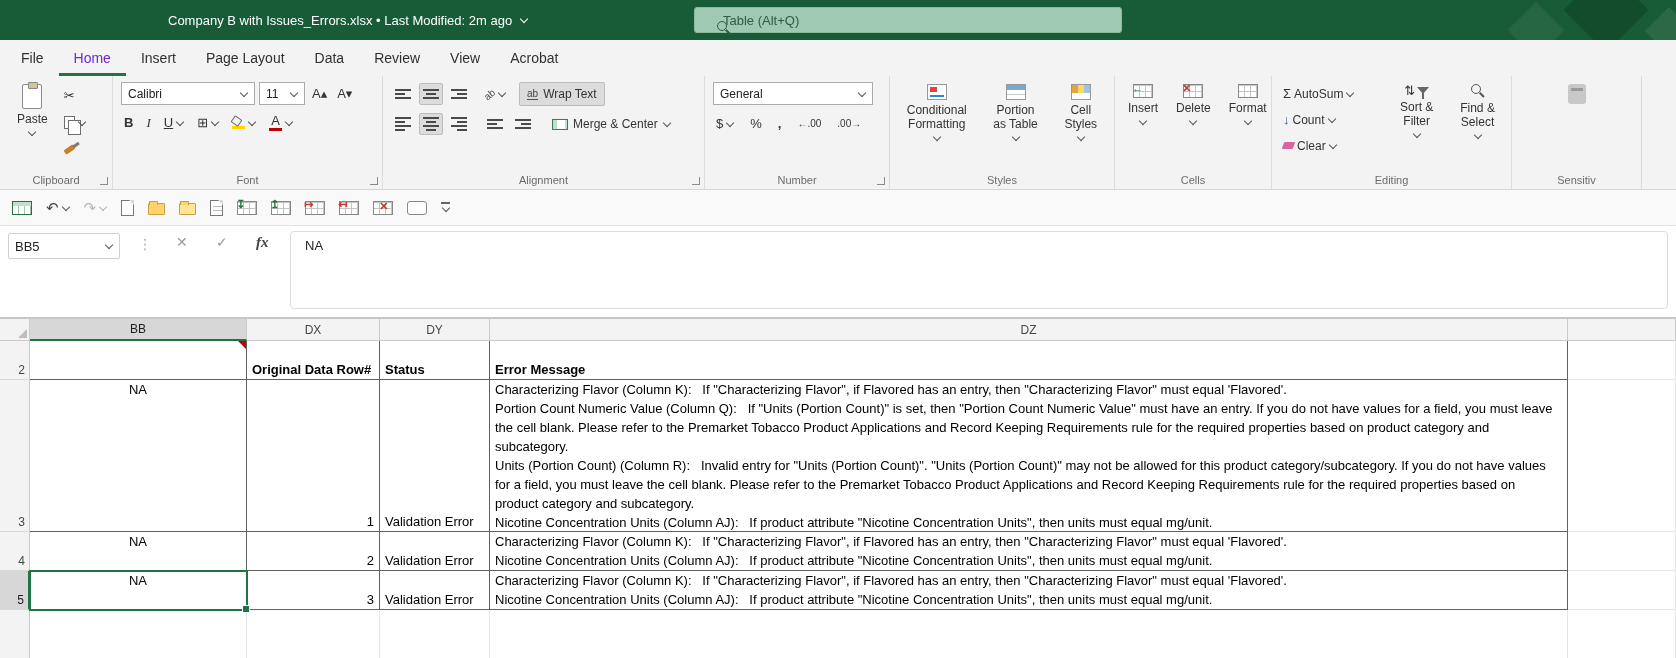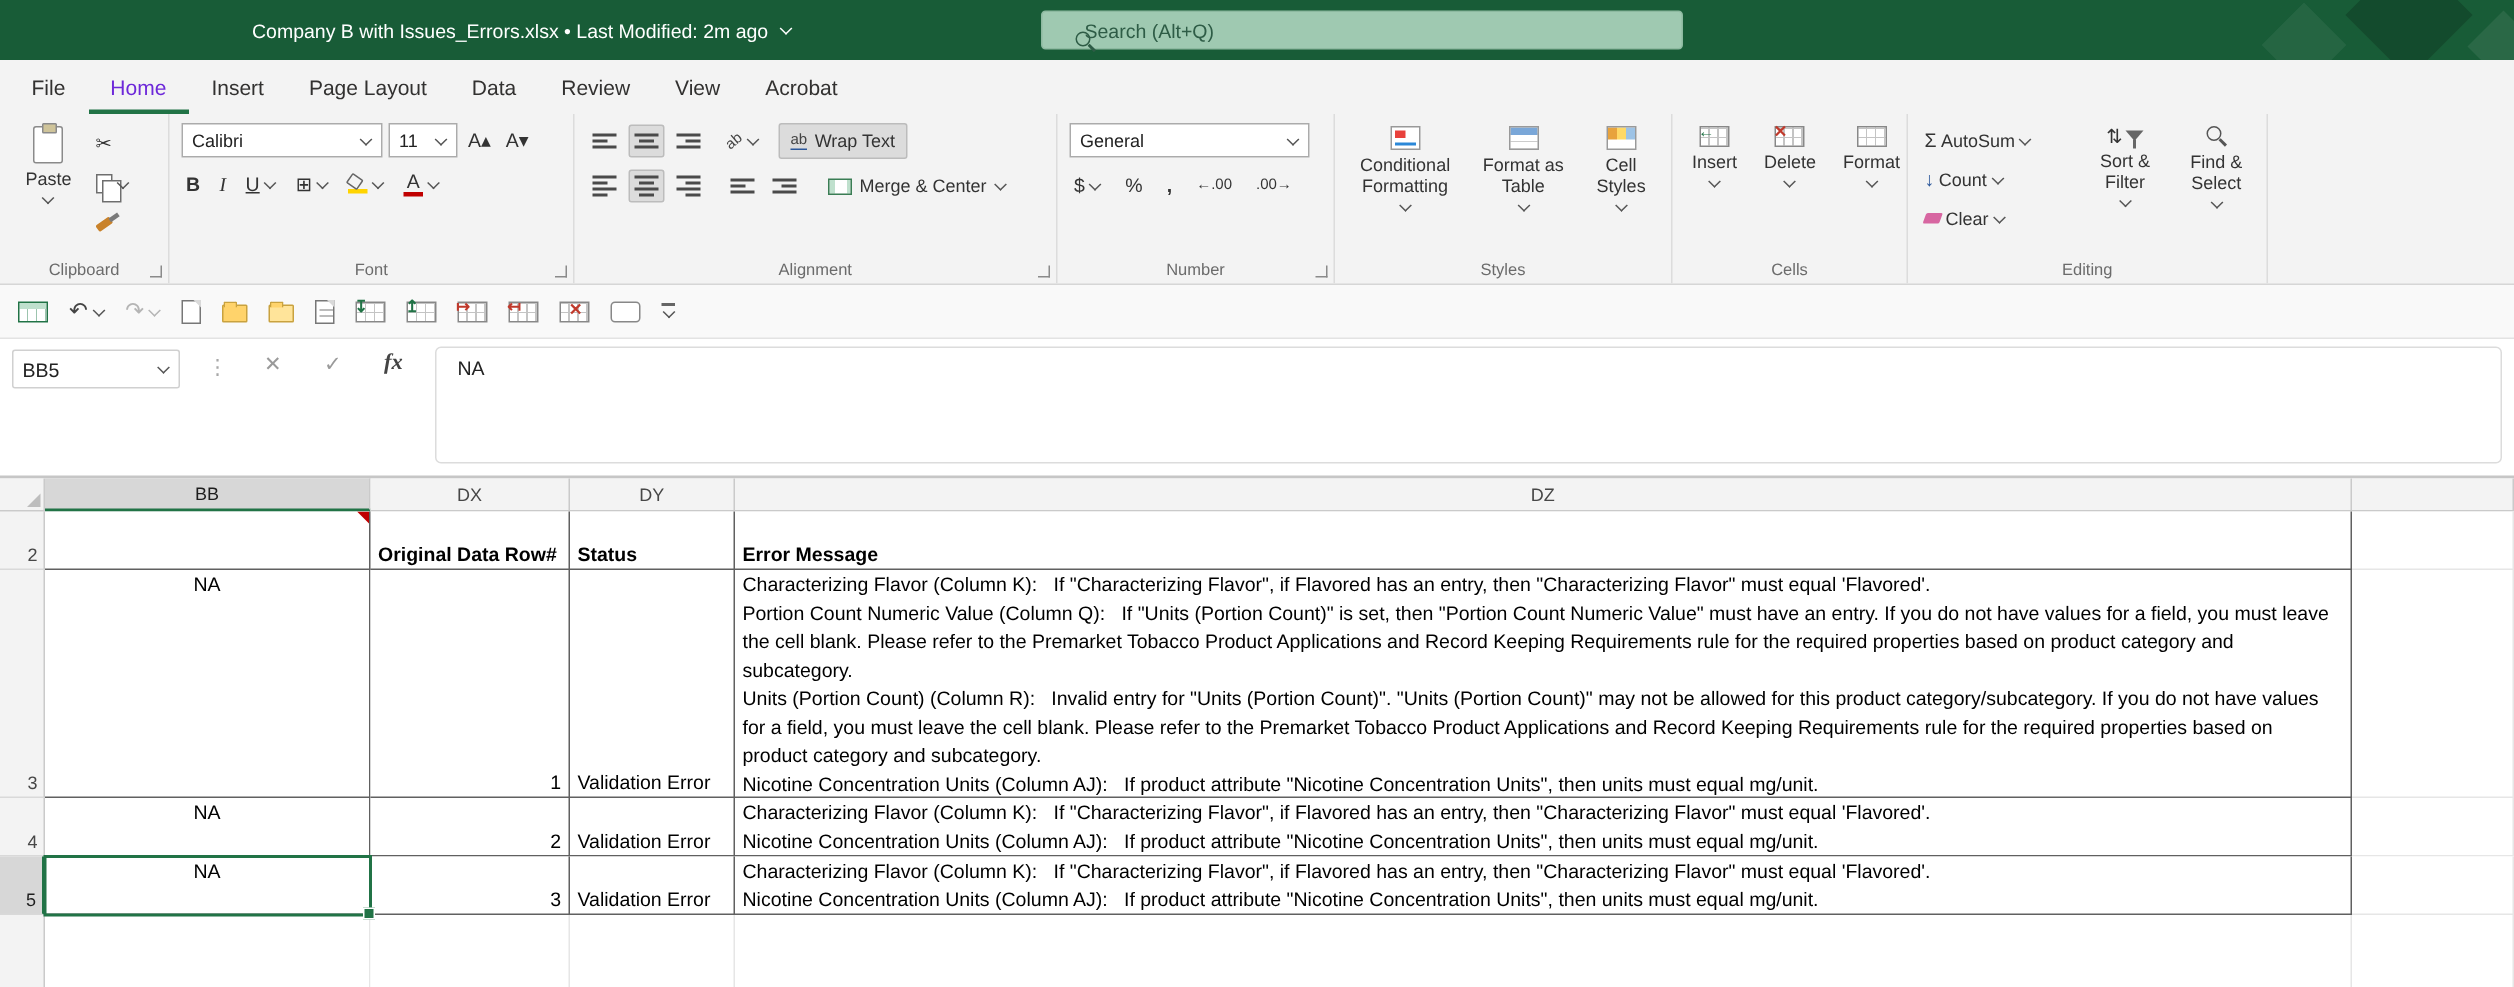--- a/index.html
+++ b/index.html
@@ -137,21 +137,21 @@
   <div class="titlebar">
     <div class="deco d1"></div>
     <div class="deco d2"></div>
     <div class="deco d3"></div>
     <div class="tb-title">
       <span>Company B with Issues_Errors.xlsx • Last Modified: 2m ago</span>
       <span class="chev wt"></span>
     </div>
     <div class="searchbox">
       <span class="mag"></span>
-      <span>Search (Alt+Q)</span>
+      <span>Table (Alt+Q)</span>
     </div>
   </div>
 
   <div class="tabsrow">
     <span class="rtab">File</span>
     <span class="rtab active">Home</span>
     <span class="rtab">Insert</span>
     <span class="rtab">Page Layout</span>
     <span class="rtab">Data</span>
     <span class="rtab">Review</span>
@@ -349,21 +349,21 @@
     </div>
 
     <div class="grp" style="width:225px">
       <div class="bigbtn two" style="width:80px">
         <span class="cfico"></span>
         <span>Conditional Formatting</span>
         <span class="chev"></span>
       </div>
       <div class="bigbtn two" style="width:66px">
         <span class="ftico"></span>
-        <span>Format as Table</span>
+        <span>Portion as Table</span>
         <span class="chev"></span>
       </div>
       <div class="bigbtn two" style="width:52px">
         <span class="csico"></span>
         <span>Cell Styles</span>
         <span class="chev"></span>
       </div>
       <div class="grp-label">Styles</div>
     </div>
 
@@ -417,20 +417,26 @@
         <span class="chev"></span>
       </div>
       <div class="bigbtn two" style="width:52px">
         <span class="mag gray" style="position:relative;left:0;top:0;width:14px;height:14px;display:inline-block"></span>
         <span>Find &amp; Select</span>
         <span class="chev"></span>
       </div>
       <div class="grp-label">Editing</div>
     </div>
 
+    <div class="grp" style="width:130px">
+      <div class="bigbtn" style="margin:0 auto">
+        <span class="sensico"></span>
+      </div>
+      <div class="grp-label">Sensitiv</div>
+    </div>
 
   </div>
 
   <div class="qat">
     <span class="qitem">
         <span class="tblico" style="border-color:#217346;background:linear-gradient(#bfe0cd 0 0) 0 0/100% 4px no-repeat,repeating-linear-gradient(90deg,transparent 0 5px,#9cc4ae 5px 6px),#fff"></span>
       </span>
     <span class="qitem">
         <span class="uglyph">↶</span>
         <span class="chev"></span>

